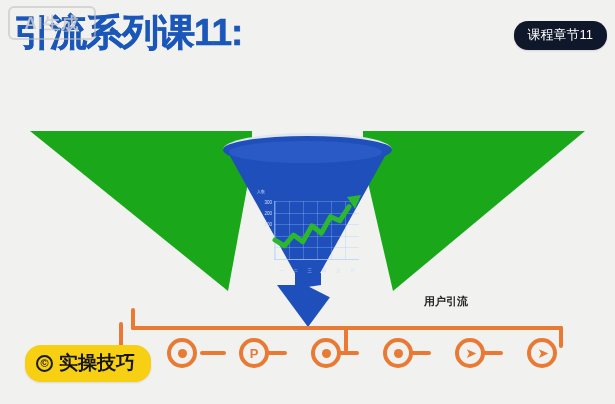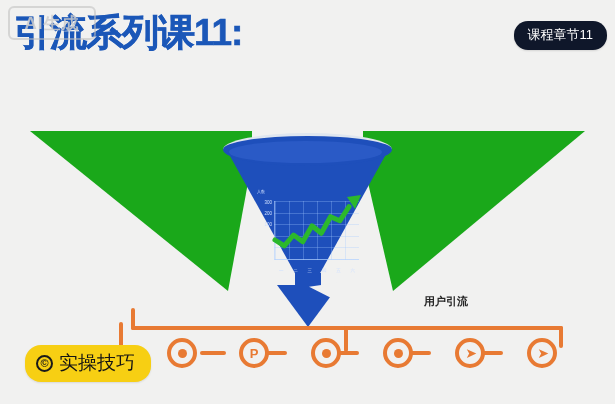--- a/index.html
+++ b/index.html
@@ -223,21 +223,21 @@
     box-shadow:0 1px 2px rgba(0,0,0,.10);
   }
   #tips-badge .c-icon{
     width:17px;height:17px;border-radius:50%;
     border:2.2px solid #1a1a1a;
     display:flex;align-items:center;justify-content:center;
     font-size:11px;font-weight:bold;color:#1a1a1a;
     box-sizing:border-box;line-height:1;
   }
   #tips-badge .tips-text{
-    font-size:19px;font-weight:normal;color:#141414;
+    font-size:19px;font-weight:bold;color:#141414;
     letter-spacing:0px;
   }
 </style>
 </head>
 <body>
 
 <div id="stage">
 
   <div id="watermark">AI生成</div>
 

